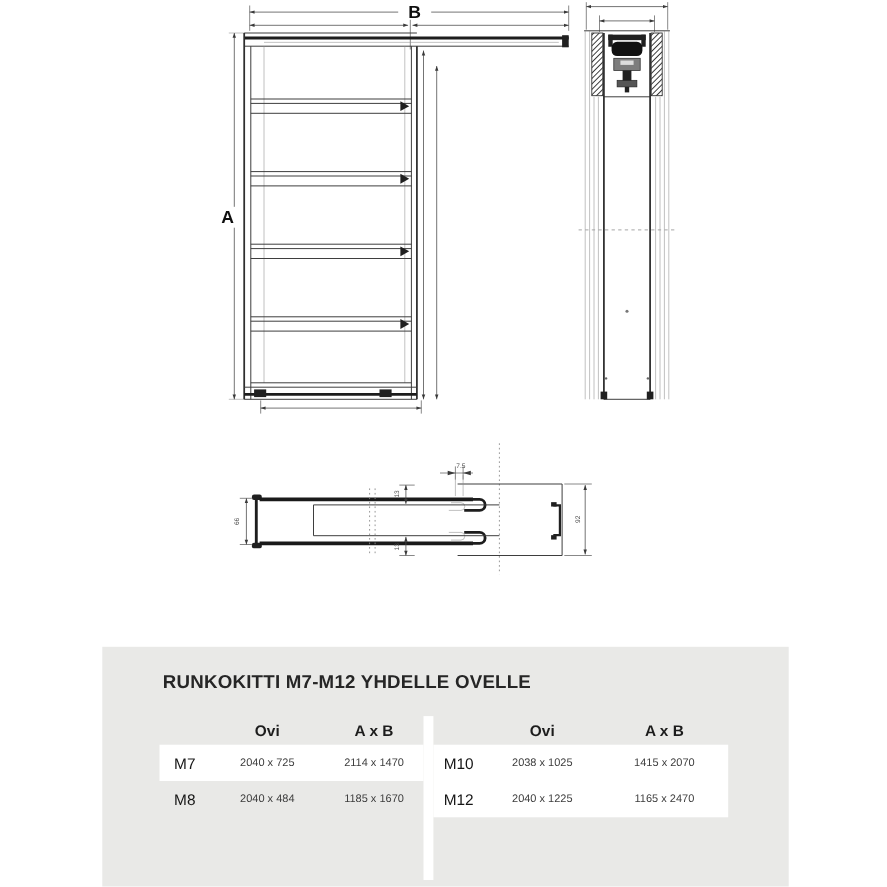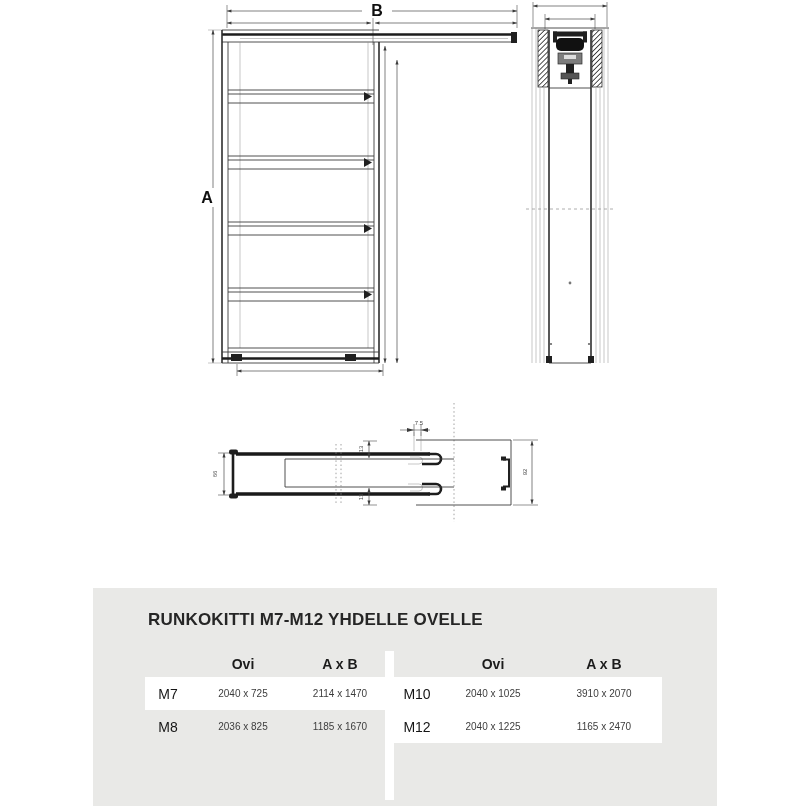--- a/index.html
+++ b/index.html
@@ -248,37 +248,37 @@
         <span class="cell hd">Ovi</span>
         <span class="cell hd">A x B</span>
       </div>
       <div class="drow white">
         <span class="cell model">M7</span>
         <span class="cell val">2040 x 725</span>
         <span class="cell val">2114 x 1470</span>
       </div>
       <div class="drow">
         <span class="cell model">M8</span>
-        <span class="cell val">2036 x 825</span>
+        <span class="cell val">2040 x 484</span>
         <span class="cell val">1185 x 1670</span>
       </div>
     </div>
 
     <div class="sep"></div>
 
     <div class="half right">
       <div class="hrow">
         <span class="cell hd"></span>
         <span class="cell hd">Ovi</span>
         <span class="cell hd">A x B</span>
       </div>
       <div class="drow white">
         <span class="cell model">M10</span>
-        <span class="cell val">2040 x 1025</span>
-        <span class="cell val">3910 x 2070</span>
+        <span class="cell val">2038 x 1025</span>
+        <span class="cell val">1415 x 2070</span>
       </div>
       <div class="drow white">
         <span class="cell model">M12</span>
         <span class="cell val">2040 x 1225</span>
         <span class="cell val">1165 x 2470</span>
       </div>
     </div>
   </div>
 </div>
 

